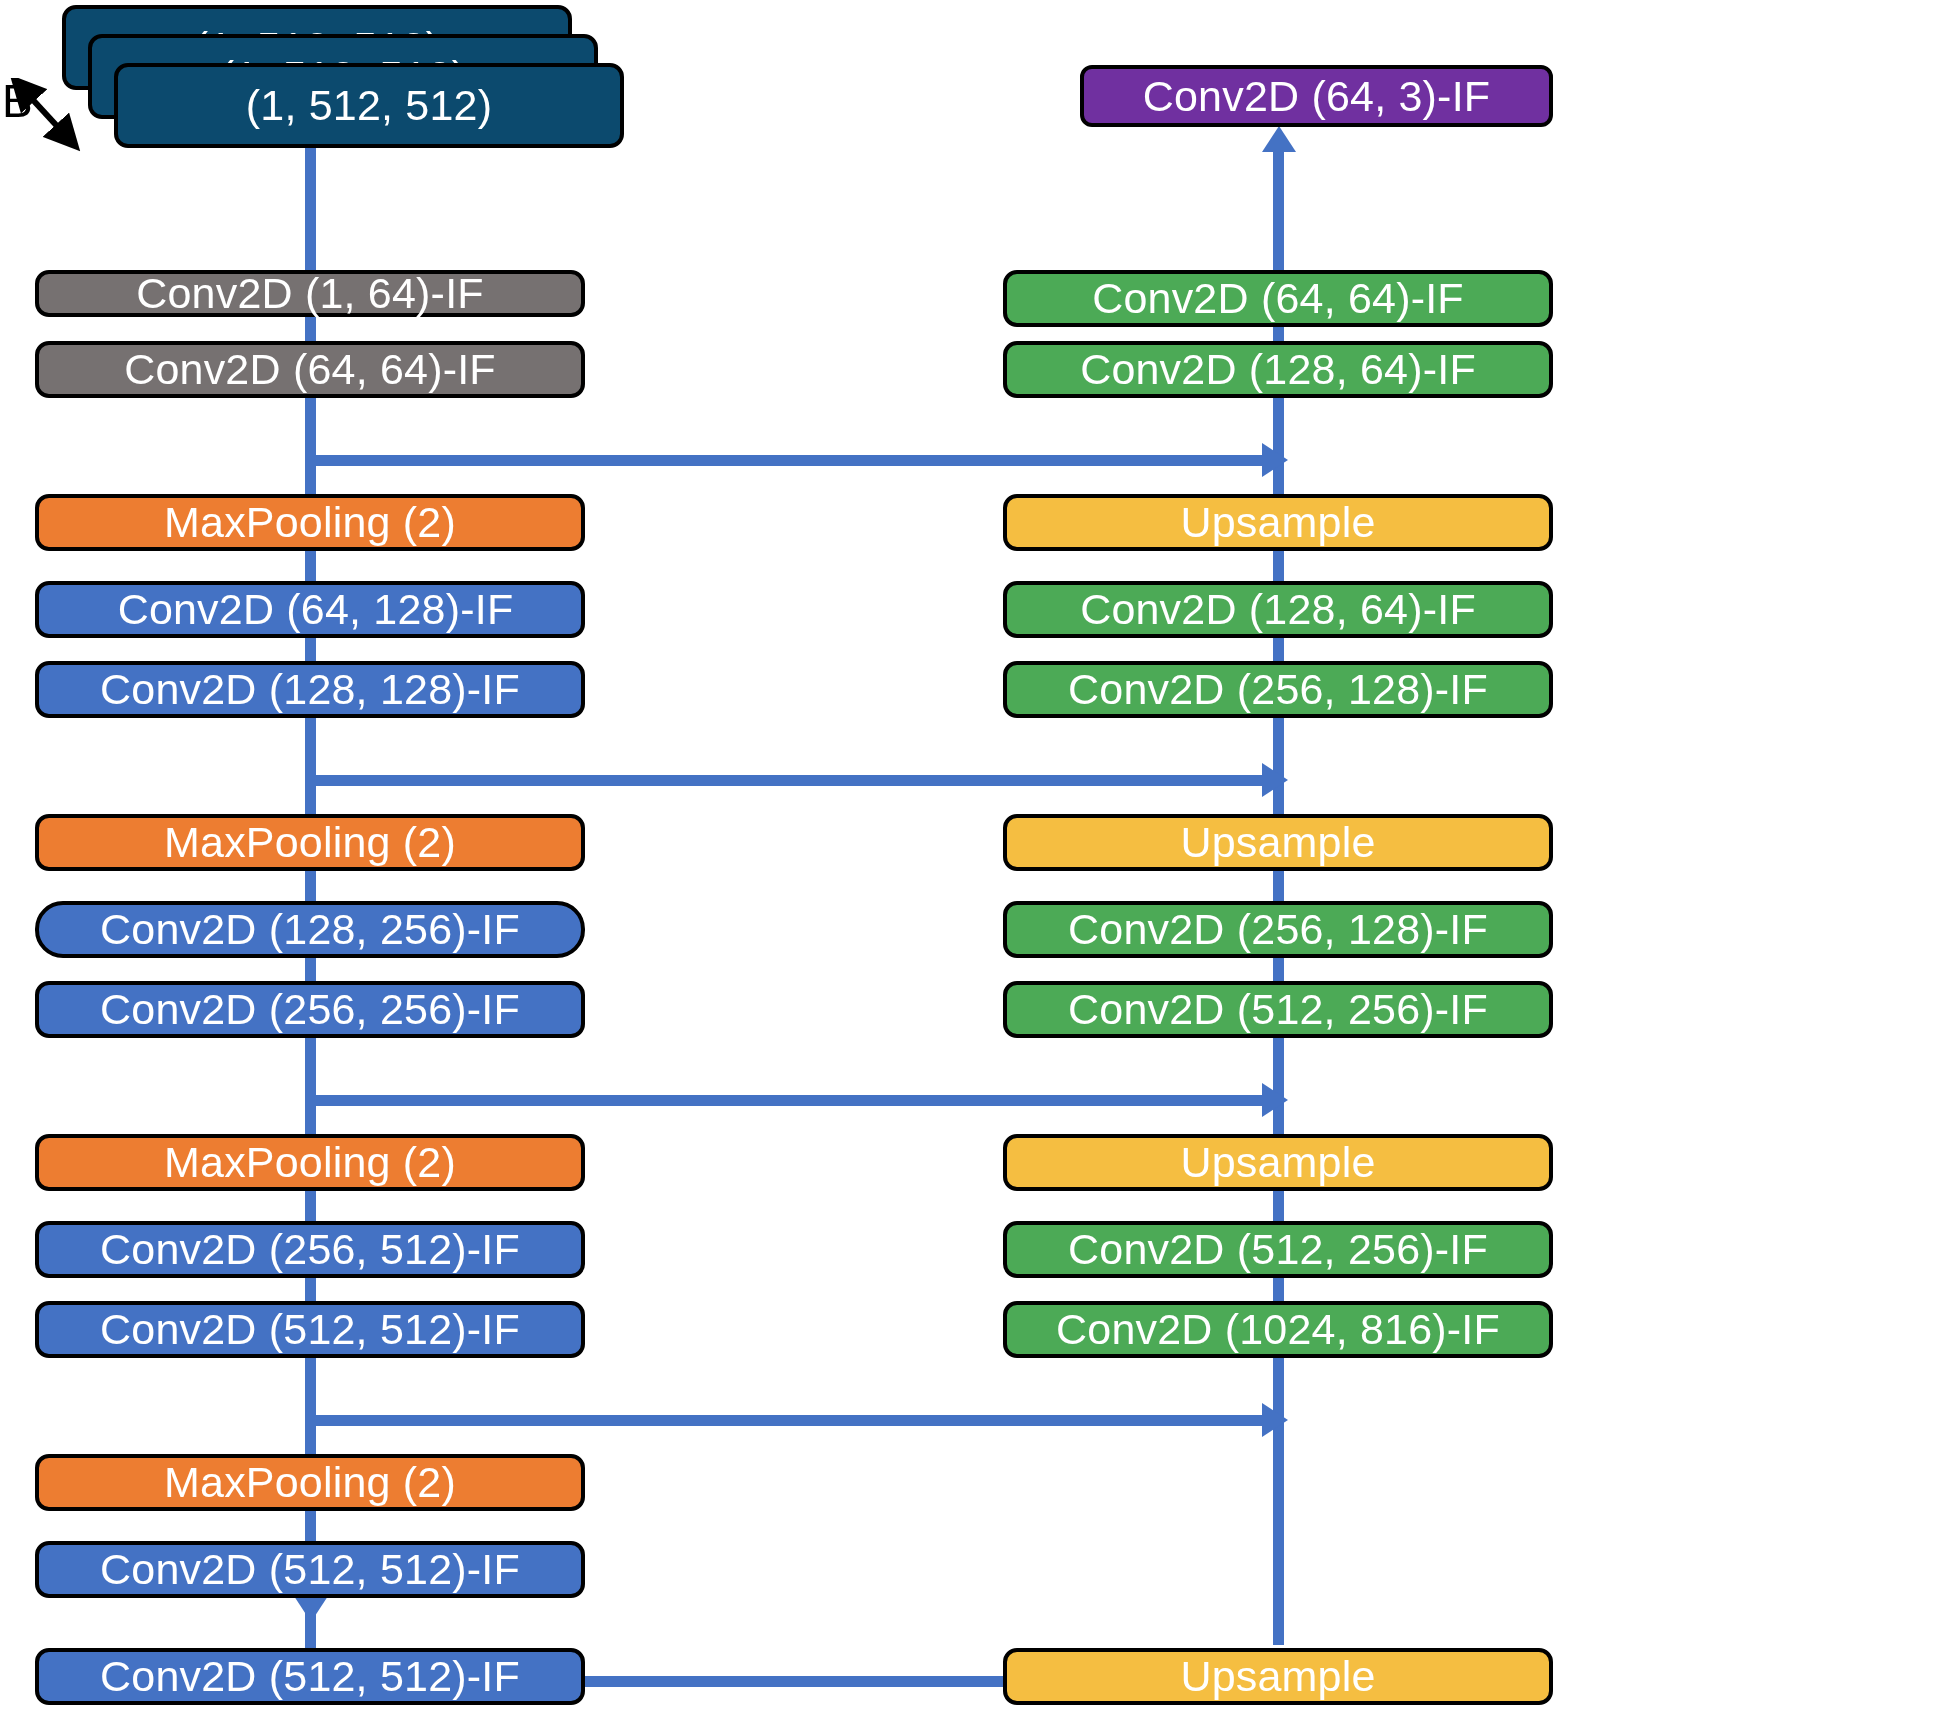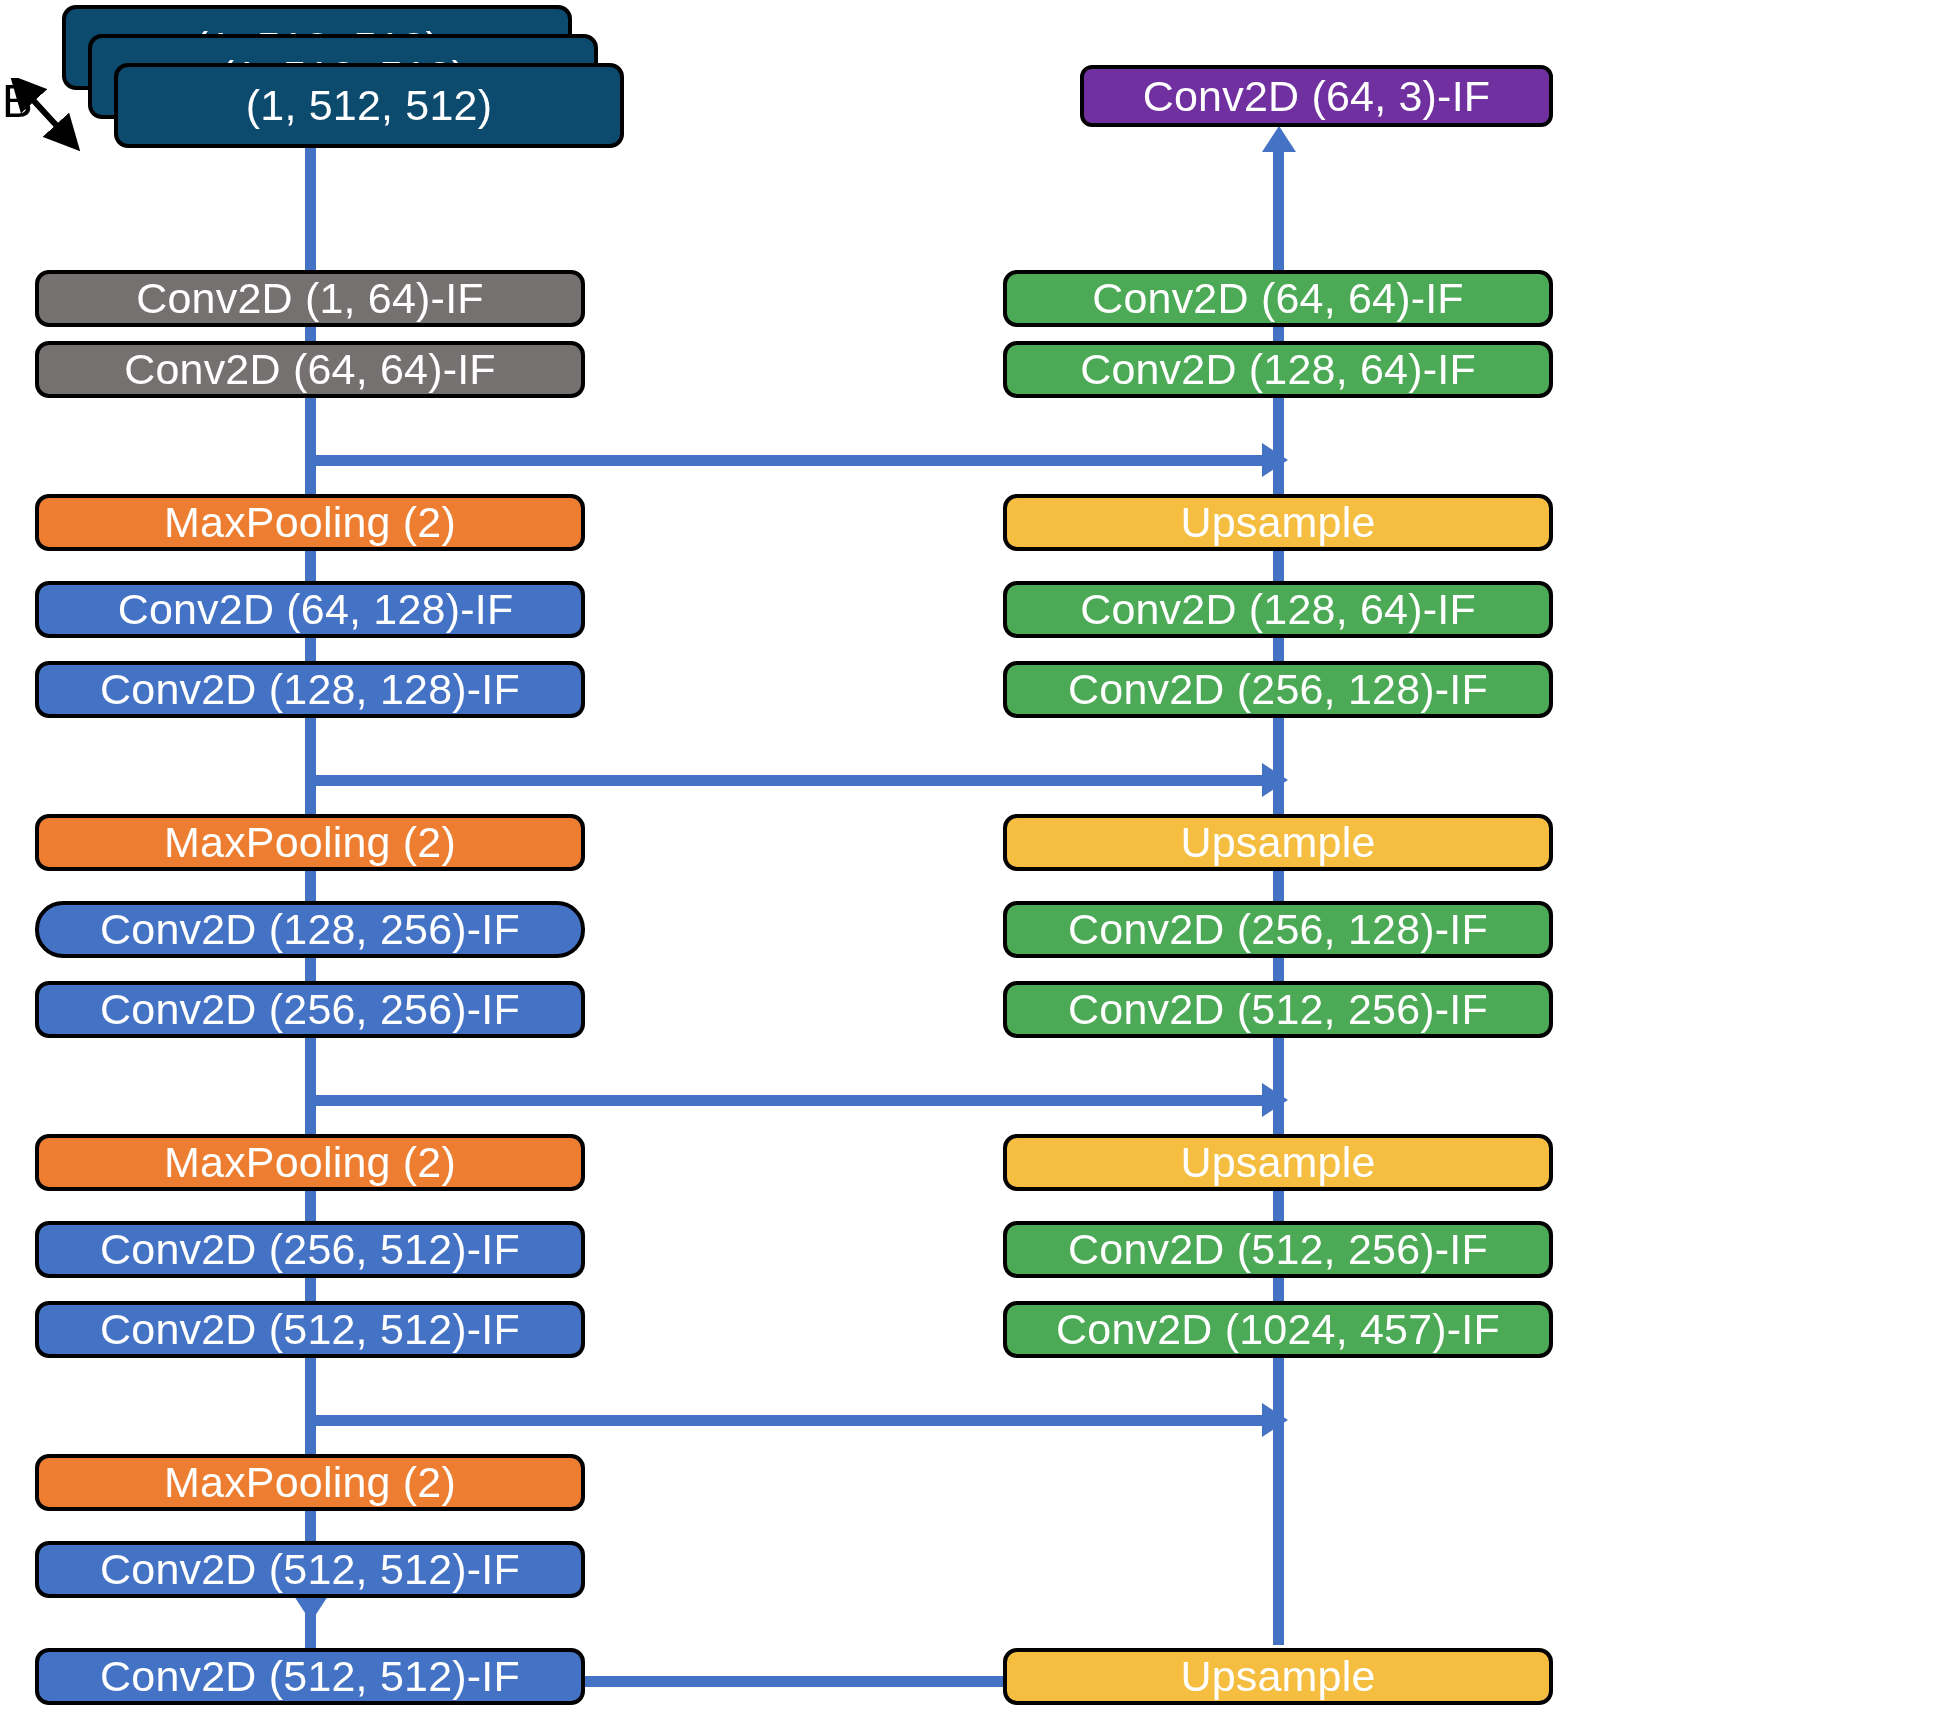--- a/index.html
+++ b/index.html
@@ -129,21 +129,21 @@
   <div class="block c-red" style="left:62px; top:5px; width:510px; height:85px; z-index:4;">
     <span>(1, 512, 512)</span>
   </div>
   <div class="block c-red" style="left:88px; top:34px; width:510px; height:85px; z-index:5;">
     <span>(1, 512, 512)</span>
   </div>
   <div class="block c-red" style="left:114px; top:63px; width:510px; height:85px; z-index:6;">
     <span>(1, 512, 512)</span>
   </div>
 
-  <div class="block c-gray" style="left:35px; top:270px; width:550px; height:57px;">
+  <div class="block c-gray" style="left:35px; top:270px; width:550px; height:47px;">
     <span>Conv2D (1, 64)-IF</span>
   </div>
   <div class="block c-gray" style="left:35px; top:341px; width:550px; height:57px;">
     <span>Conv2D (64, 64)-IF</span>
   </div>
 
   <div class="block c-orange" style="left:35px; top:494px; width:550px; height:57px;">
     <span>MaxPooling (2)</span>
   </div>
   <div class="block c-blue" style="left:35px; top:581px; width:550px; height:57px;padding-left:11px;">
@@ -214,20 +214,20 @@
     <span>Conv2D (512, 256)-IF</span>
   </div>
 
   <div class="block c-yellow" style="left:1003px; top:1134px; width:550px; height:57px;">
     <span>Upsample</span>
   </div>
   <div class="block c-green" style="left:1003px; top:1221px; width:550px; height:57px;">
     <span>Conv2D (512, 256)-IF</span>
   </div>
   <div class="block c-green" style="left:1003px; top:1301px; width:550px; height:57px;">
-    <span>Conv2D (1024, 457)-IF</span>
+    <span>Conv2D (1024, 816)-IF</span>
   </div>
 
   <div class="block c-yellow" style="left:1003px; top:1648px; width:550px; height:57px;">
     <span>Upsample</span>
   </div>
 
 </div>
 
 </body></html>

